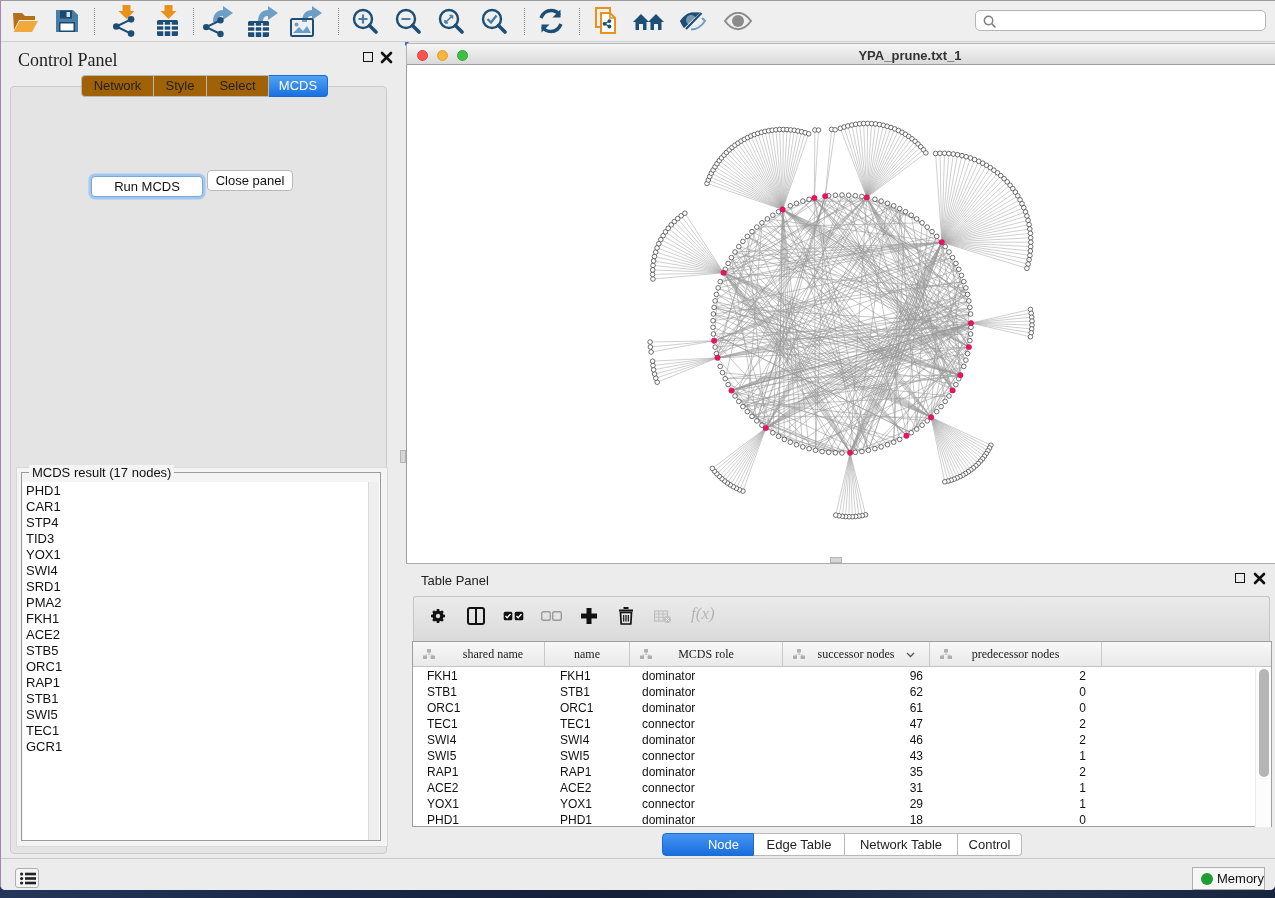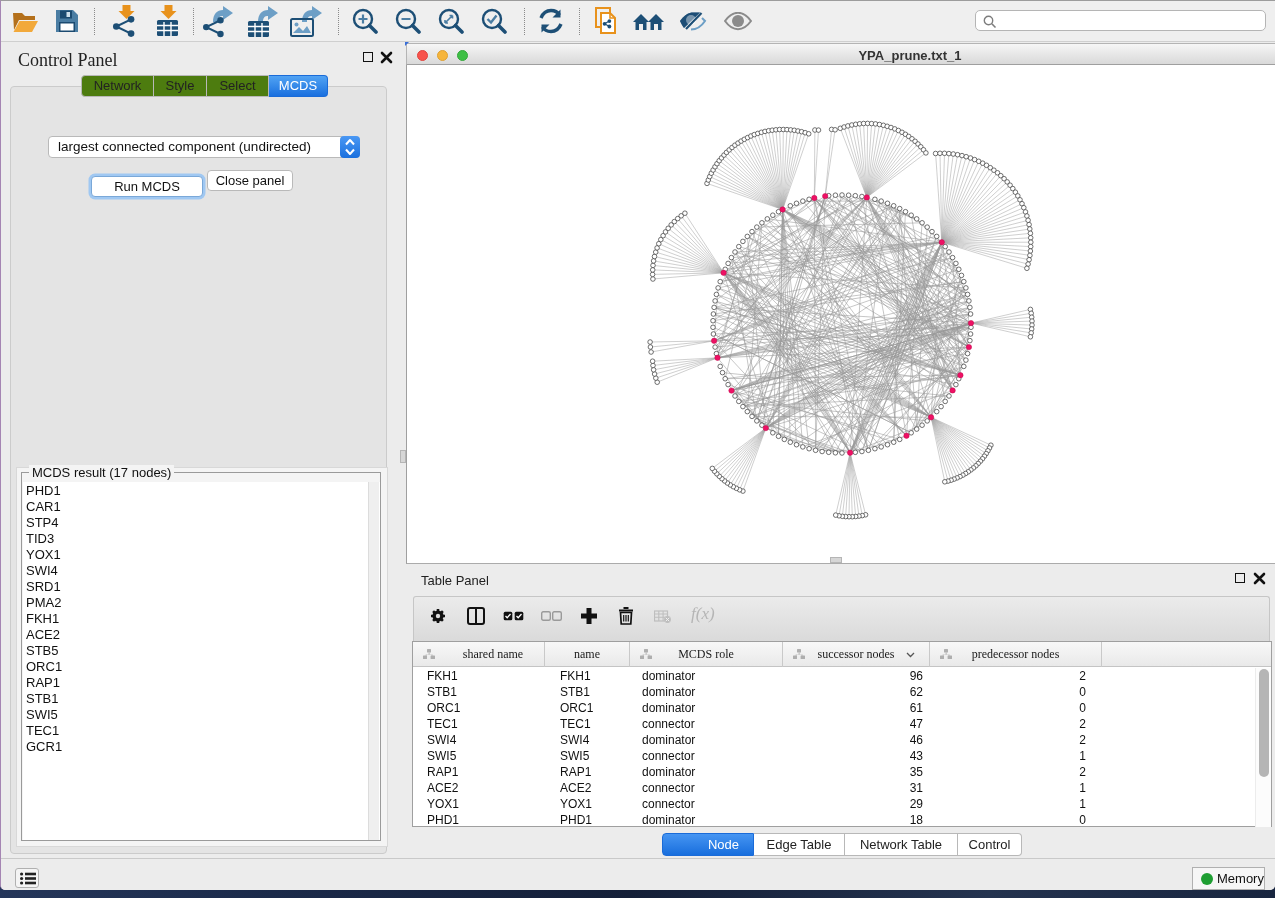--- a/index.html
+++ b/index.html
@@ -14,21 +14,21 @@
 #toolbar { position:absolute; left:0; top:0; width:1275px; height:41px; background:#efefef; border-bottom:1px solid #cfcfcf; }
 .tbi { position:absolute; top:6px; }
 .tsep { position:absolute; top:7px; height:27px; width:0; border-left:1px dotted #8a8a8a; }
 #searchbox { position:absolute; left:974px; top:9px; width:291px; height:21px; background:#fff; border:1px solid #b5b5b5; border-radius:5px; }
 
 #cpanel { position:absolute; left:1px; top:41px; width:393px; height:816px; background:#ececec; }
 #cp-title { position:absolute; left:16px; top:8px; font-size:18px; color:#222;font-family:Liberation Serif, serif; }
 #cp-max { position:absolute; left:361px; top:10px; width:10px; height:10px; border:1.5px solid #111; }
 #cp-close { position:absolute; left:378px; top:9px; width:13px; height:13px; }
 #cp-tabs { position:absolute; left:79px; top:33px; height:22px; display:flex; z-index:5; }
-.cptab { font-size:13px; color:#222; background:#4d7c0f; border:1px solid #b8b8b8; border-left:none; text-align:center; height:22px; line-height:20px; }
+.cptab { font-size:13px; color:#222; background:#a16207; border:1px solid #b8b8b8; border-left:none; text-align:center; height:22px; line-height:20px; }
 .cptab.first { border-left:1px solid #b8b8b8; border-radius:4px 0 0 4px; }
 .cptab.last { border-radius:0 4px 4px 0; }
 .cptab.sel { background:linear-gradient(#51a3f3,#1a70df); color:#fff; border-color:#1a6bd8; }
 #cp-inner { position:absolute; left:8px; top:44px; width:377px; height:768px; background:#e4e4e4; border:1px solid #cbcbcb; border-radius:4px; }
 #opt-label { position:absolute; left:0; top:28px; width:100%; text-align:center; font-size:13.5px; color:#111; }
 #dropdown { position:absolute; left:37px; top:49px; width:312px; height:22px; background:#fff; border:1px solid #b9b9b9; border-radius:4px; font-size:13.5px; color:#111; line-height:20px; padding-left:9px; }
 #dd-btn { position:absolute; right:-1px; top:-1px; width:20px; height:22px; background:linear-gradient(#4a98f4,#1a70de); border-radius:4px; }
 .cbtn { position:absolute; top:83px; height:21px; background:#fff; border:1px solid #b9b9b9; border-radius:4px; font-size:13px; color:#111; text-align:center; line-height:19px; }
 #btn-run { left:80px; width:112px; box-shadow:0 0 0 2.5px #a0c8f2; border-color:#7aa8d8;margin-top:6px; }
 #btn-close { left:196px; width:86px; }
@@ -208,23 +208,20 @@
     <svg id="cp-close" viewBox="0 0 13 13">
         <path d="M2 2 L11 11 M11 2 L2 11" stroke="#111" stroke-width="2.6" stroke-linecap="round"></path>
       </svg>
     <div id="cp-tabs">
       <div class="cptab first" style="width:73px;">Network</div>
       <div class="cptab" style="width:53px;">Style</div>
       <div class="cptab" style="width:62px;">Select</div>
       <div class="cptab sel last" style="width:59px;">MCDS</div>
     </div>
     <div id="cp-inner">
-      <div id="dropdown">largest connected component (undirected)<div id="dd-btn"><svg width="20" height="22" viewBox="0 0 20 22">
-              <path d="M6 8.5 L10 4 L14 8.5 M6 13.5 L10 18 L14 13.5" stroke="#fff" stroke-width="2" fill="none" stroke-linejoin="round"></path>
-            </svg></div></div>
       <div class="cbtn" id="btn-run">Run MCDS</div>
       <div class="cbtn" id="btn-close">Close panel</div>
       <div id="resultbox">
         <div id="fieldset">
           <div id="fs-legend">MCDS result (17 nodes)</div>
           <div id="mlist">PHD1<br>CAR1<br>STP4<br>TID3<br>YOX1<br>SWI4<br>SRD1<br>PMA2<br>FKH1<br>ACE2<br>STB5<br>ORC1<br>RAP1<br>STB1<br>SWI5<br>TEC1<br>GCR1</div>
           <div id="mscroll"></div>
         </div>
       </div>
     </div>

